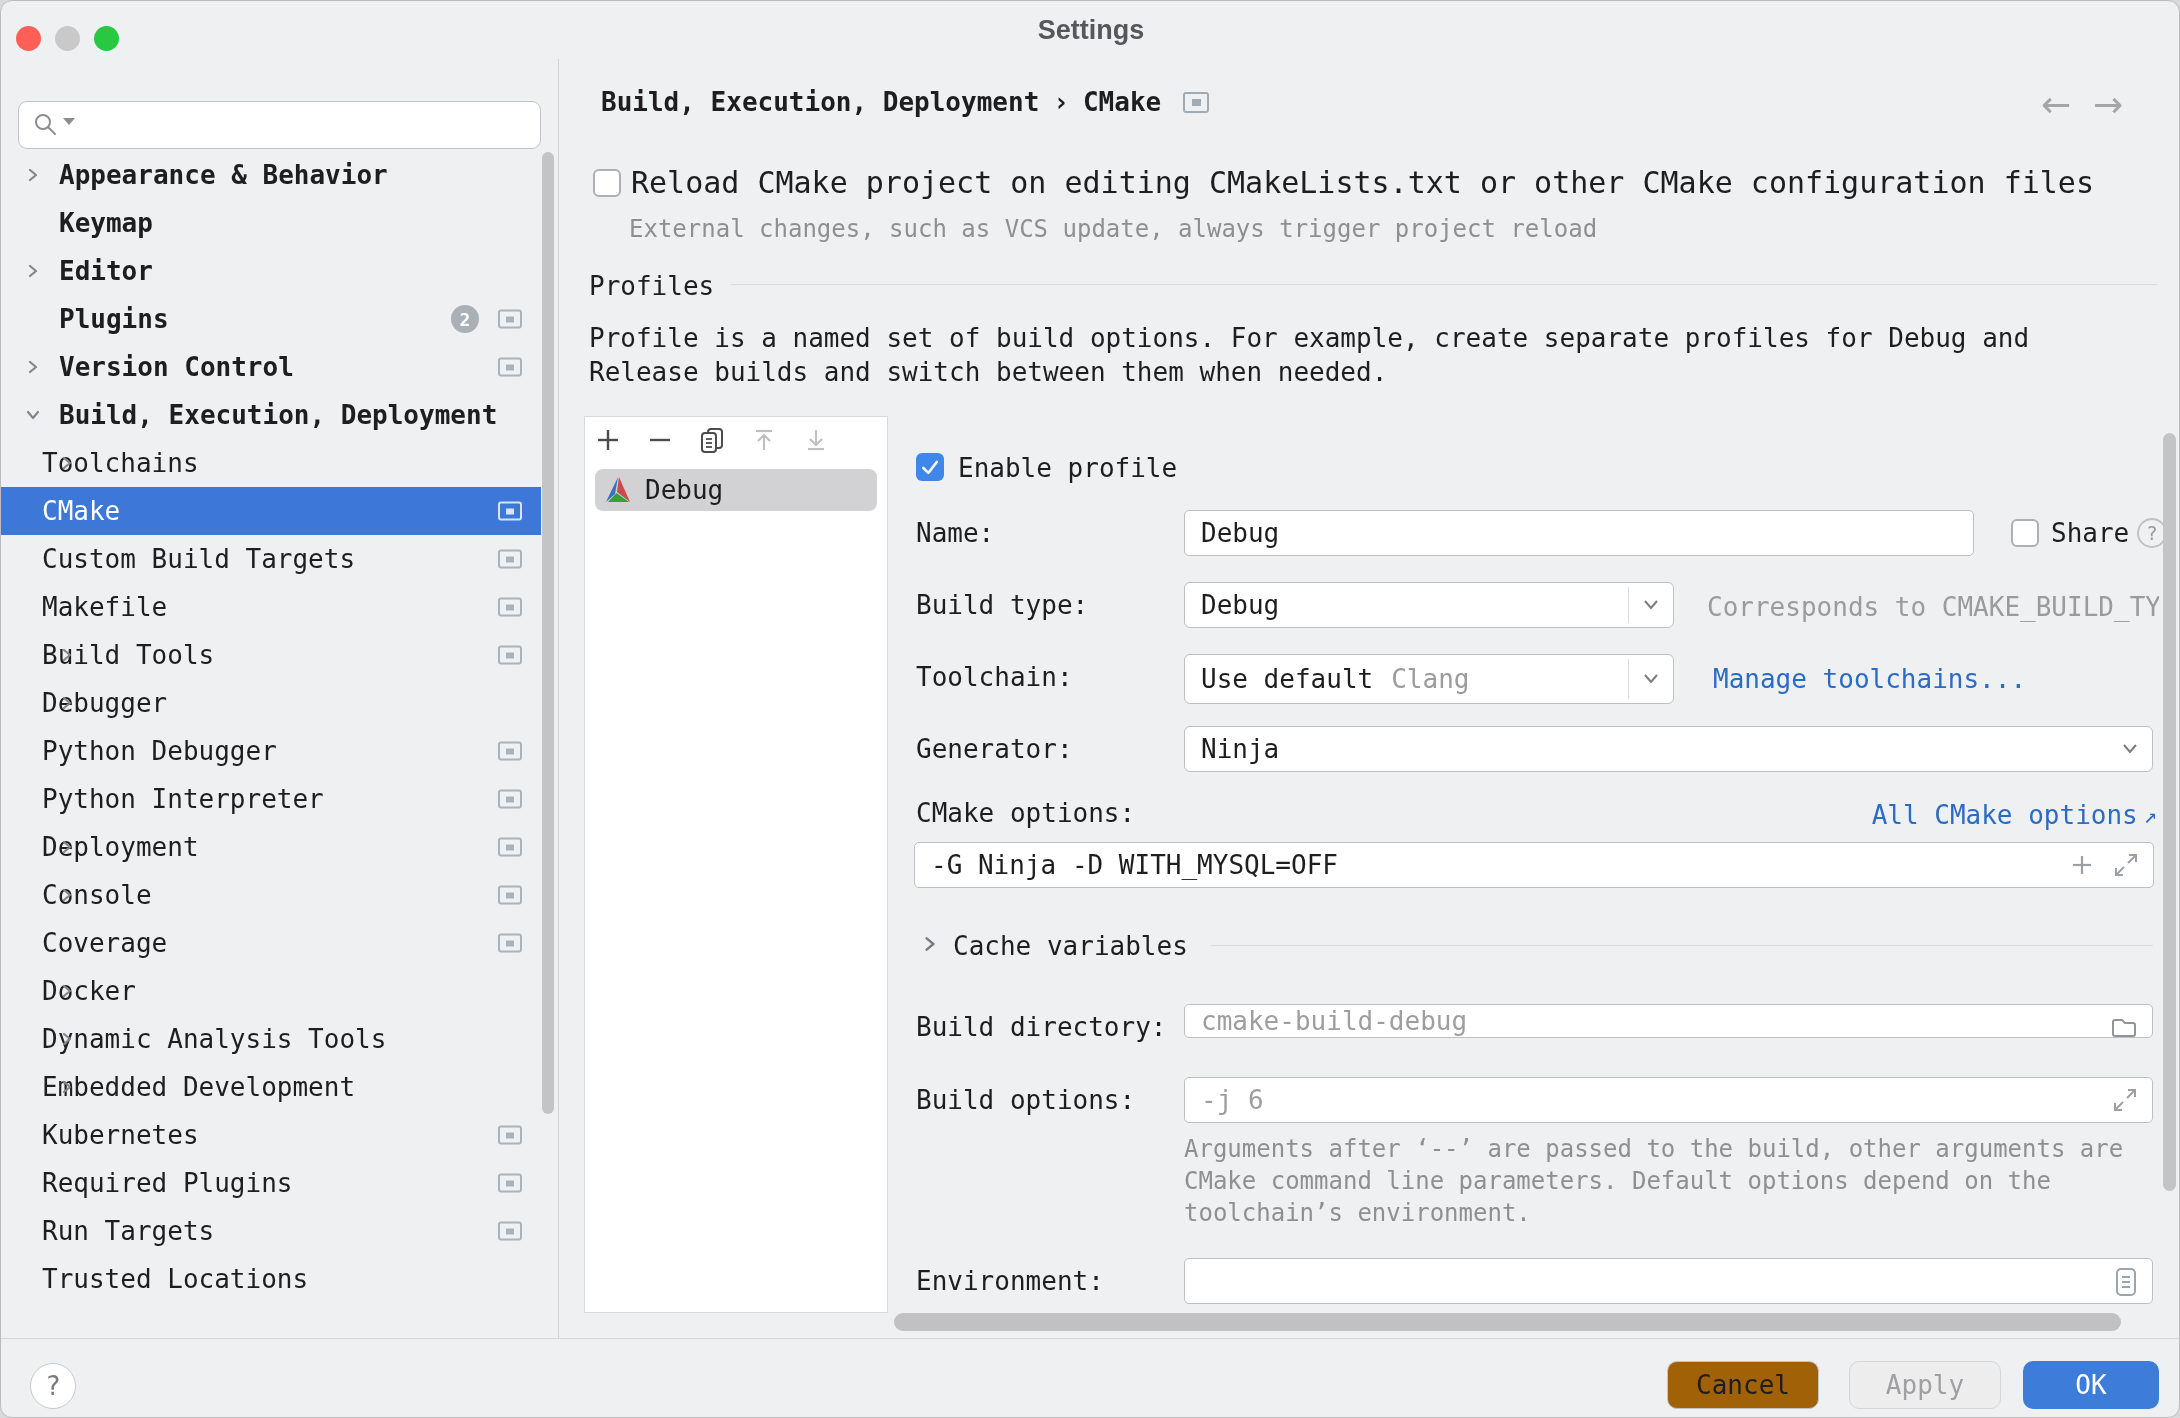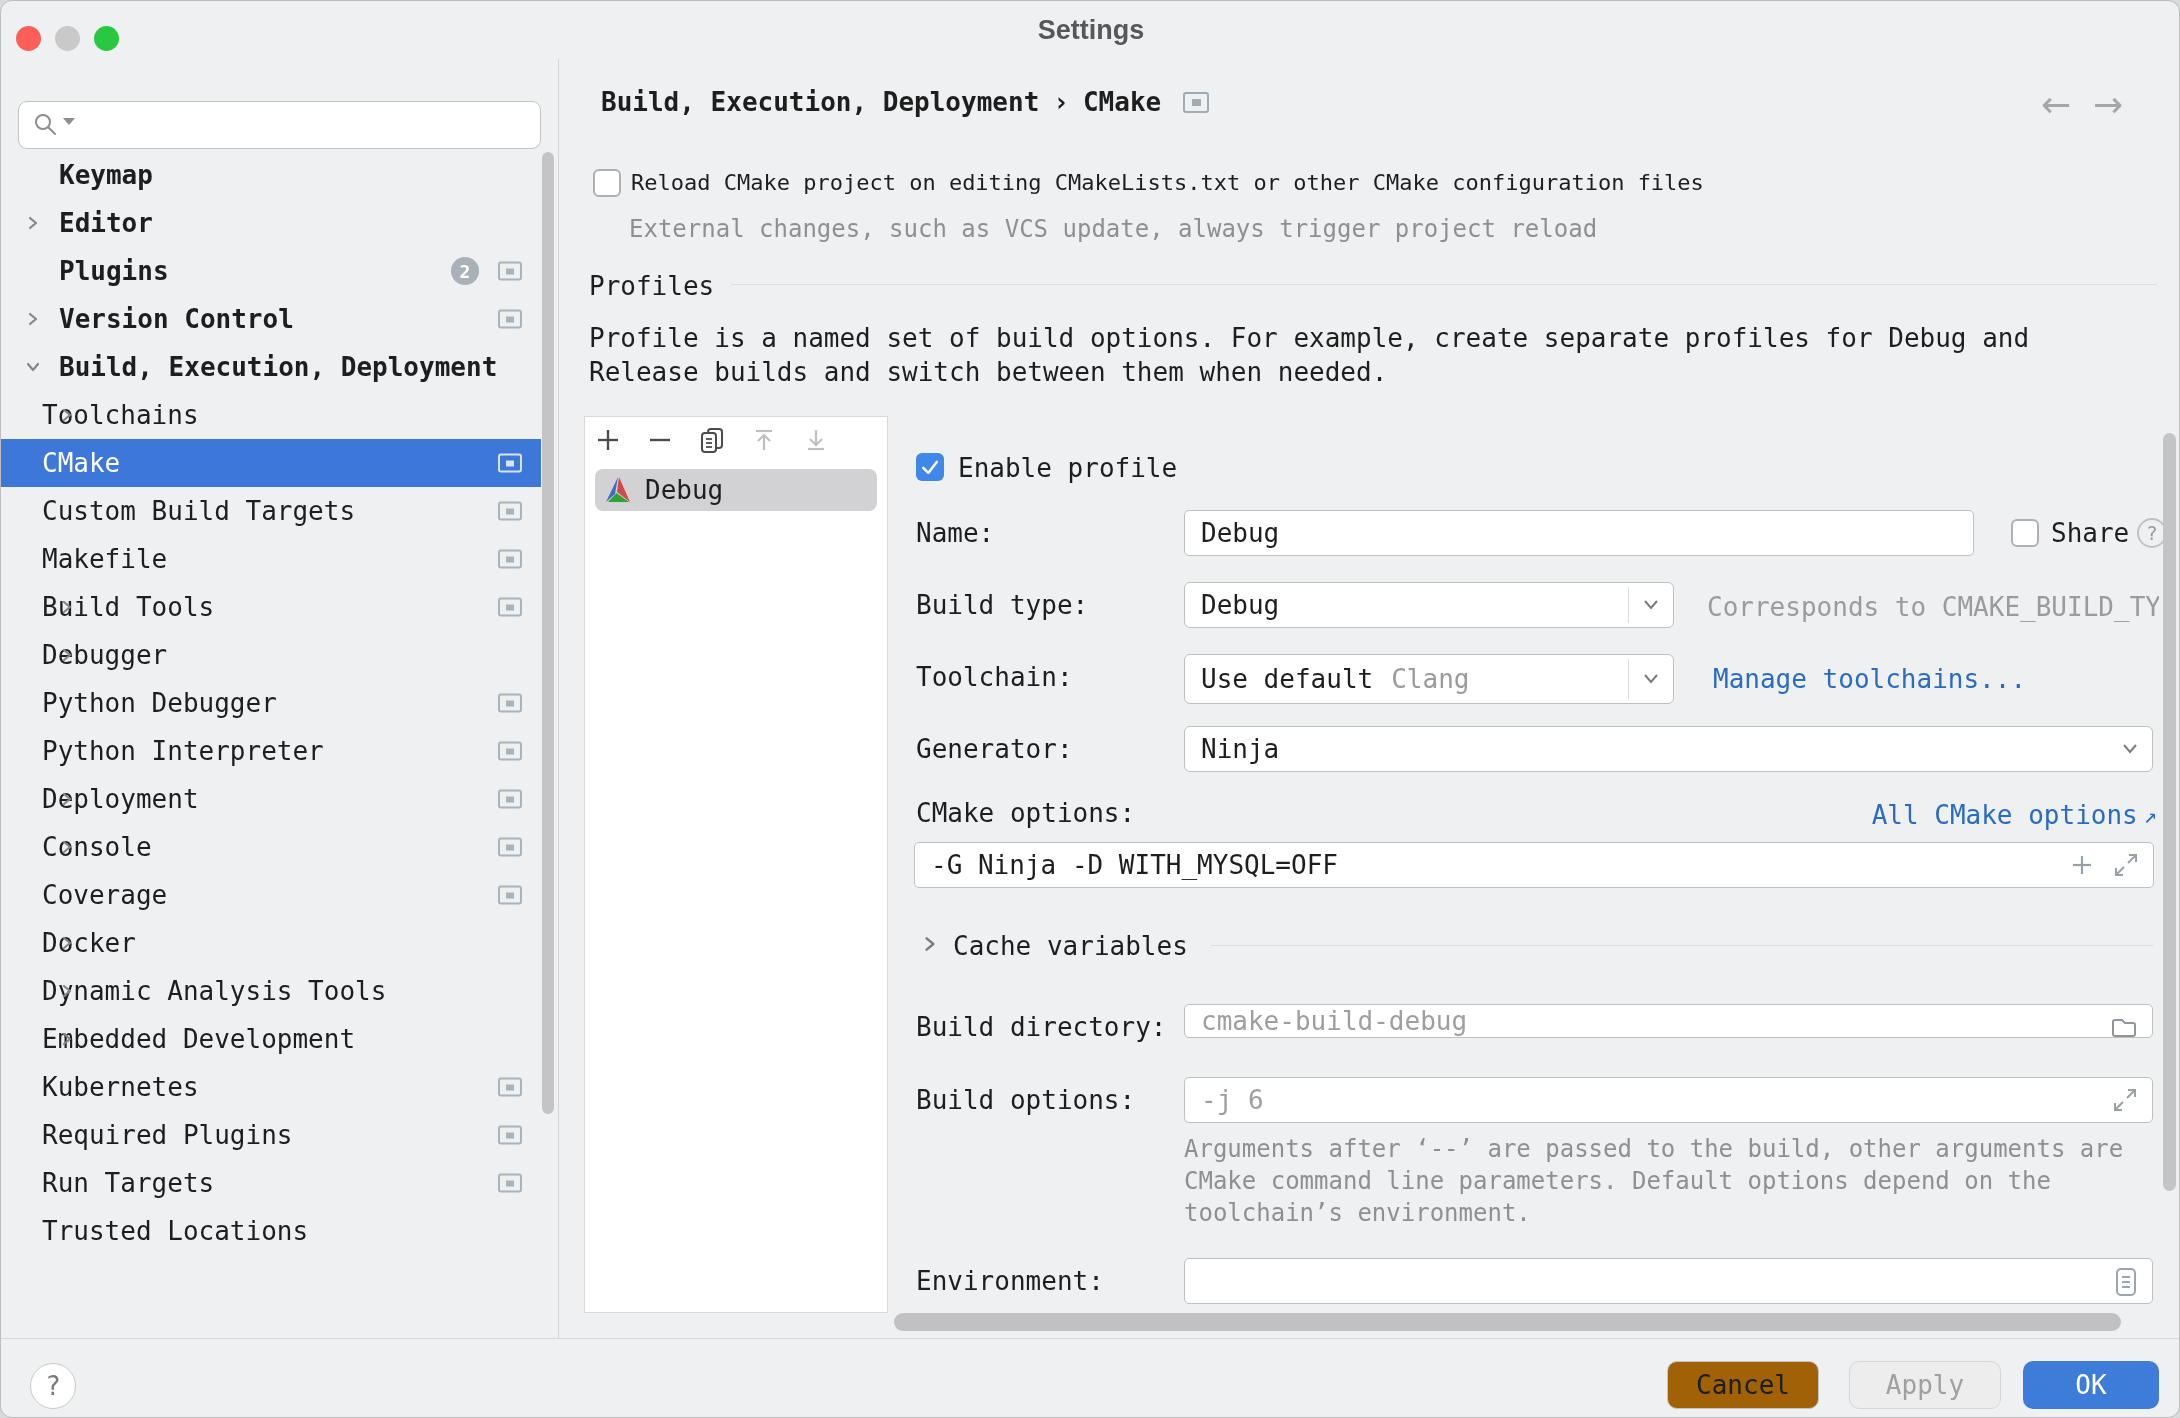--- a/index.html
+++ b/index.html
@@ -51,21 +51,21 @@
     display:flex;align-items:center;justify-content:center;margin-left:8px;}
   .crumb-screen::after{content:"";width:9px;height:7px;background:#a0abb4;}
   .nav-arrow{position:absolute;top:82px;width:46px;height:44px;line-height:44px;text-align:center;
     font-size:36px;color:#a6a6a8;font-family:"DejaVu Sans",sans-serif;}
   .nav-back{left:2032px;} .nav-fwd{left:2084px;}
   
   .cbx{position:absolute;width:28px;height:28px;box-sizing:border-box;border-radius:6px;}
   .cbx.off{background:#fff;border:2px solid #b0b0b3;}
   .cbx.on{background:#3f87e8;display:flex;align-items:center;justify-content:center;}
   
-  .reload-label{position:absolute;left:630px;top:168px;line-height:28px;font-size:22px;white-space:nowrap;}
+  .reload-label{position:absolute;left:630px;top:168px;line-height:28px;font-size:30px;white-space:nowrap;}
   .reload-hint{position:absolute;left:628px;top:214px;font-size:24px;color:#8f8f91;white-space:nowrap;}
   
   .sec-label{position:absolute;left:588px;top:270px;font-size:26px;}
   .sec-line{position:absolute;left:730px;top:283px;width:1426px;height:1px;background:#dcdcdd;}
   .desc{position:absolute;left:588px;top:320px;width:1500px;font-size:26px;line-height:34px;}
   
   .panel{position:absolute;left:583px;top:415px;width:304px;height:897px;background:#fff;
     border:1px solid #d9d9da;box-sizing:border-box;}
   .panel-toolbar{position:absolute;left:0;top:0;width:100%;height:45px;display:flex;align-items:center;
     padding-left:8px;gap:22px;box-sizing:border-box;}
@@ -124,20 +124,29 @@
       <span class="mag">
         <svg width="26" height="26" viewBox="0 0 26 26">
             <circle cx="10" cy="10" r="7" fill="none" stroke="#8d8d90" stroke-width="2"></circle>
             <line x1="15.5" y1="15.5" x2="22" y2="22" stroke="#8d8d90" stroke-width="2" stroke-linecap="round"></line>
           </svg>
       </span>
       <span class="mag-caret"></span>
       <input type="text" value="" style="">
     </div>
     <div class="tree">
+        <div class="tree-row lvl0 bold">
+    <span class="chev">
+      <svg width="16" height="16" viewBox="0 0 16 16">
+              <polyline points="5,3 11,8 5,13" fill="none" stroke="currentColor" stroke-width="2.2" stroke-linecap="round" stroke-linejoin="round"></polyline>
+            </svg>
+    </span>
+    <span class="lbl">Appearance &amp; Behavior</span>
+
+  </div>
         <div class="tree-row lvl0 bold">
 
     <span class="lbl">Keymap</span>
 
   </div>
         <div class="tree-row lvl0 bold">
     <span class="chev">
       <svg width="16" height="16" viewBox="0 0 16 16">
               <polyline points="5,3 11,8 5,13" fill="none" stroke="currentColor" stroke-width="2.2" stroke-linecap="round" stroke-linejoin="round"></polyline>
             </svg>

